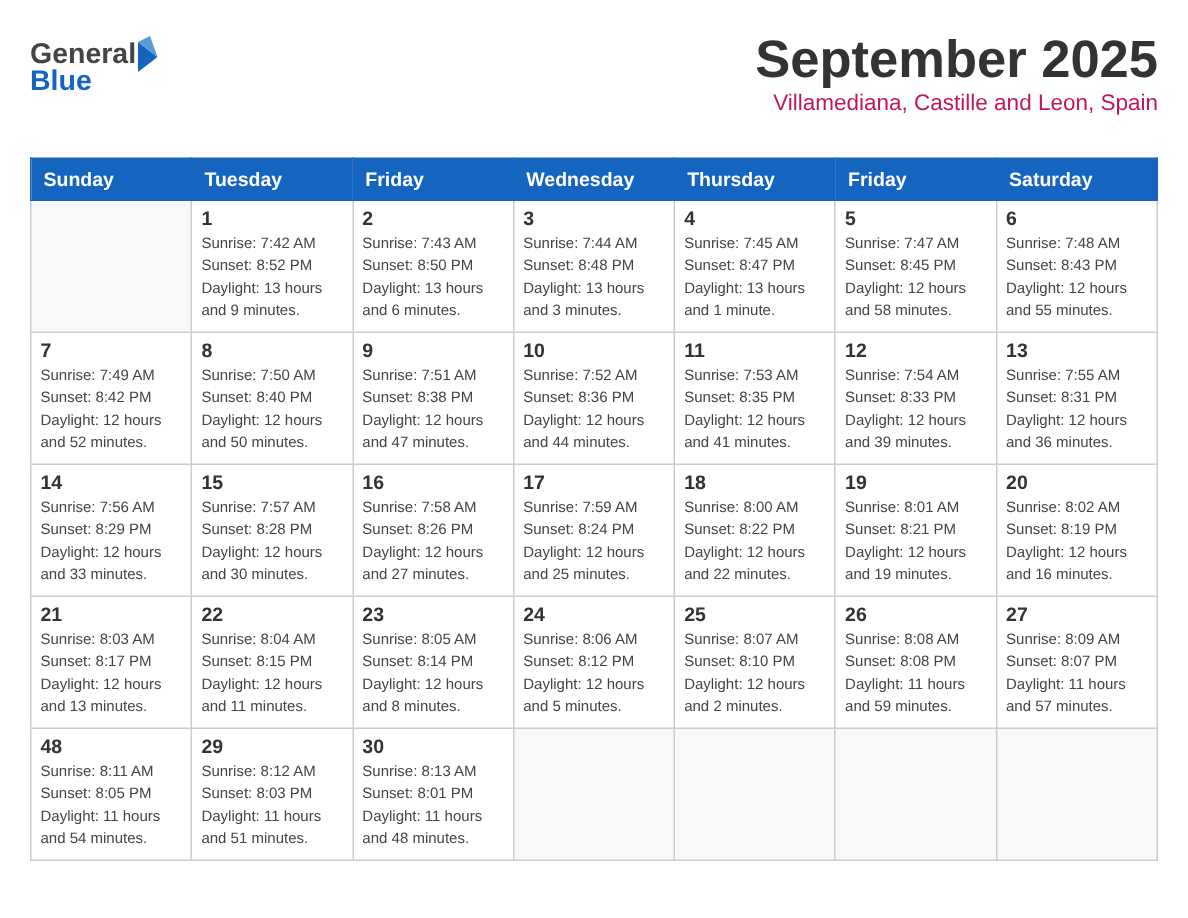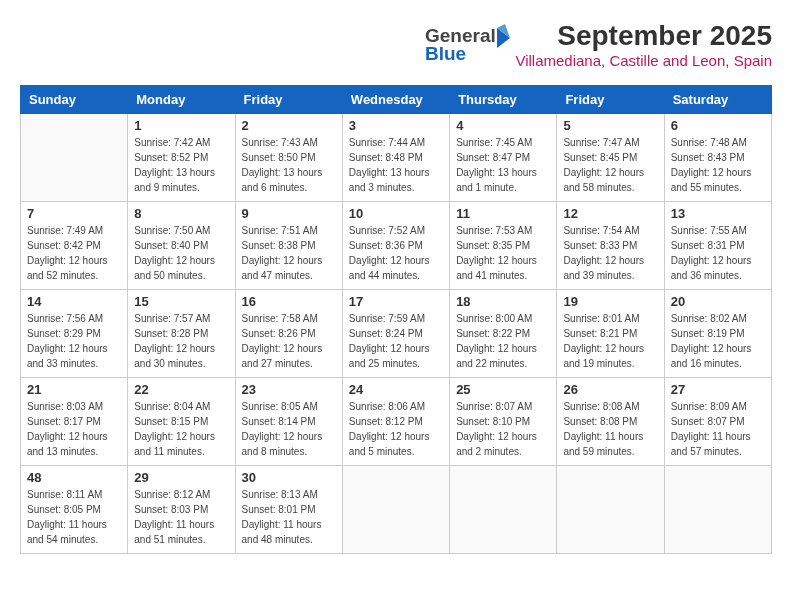--- a/index.html
+++ b/index.html
@@ -5,34 +5,35 @@
     * { box-sizing: border-box; margin: 0; padding: 0; }
     body {
       font-family: Arial, sans-serif;
       background: #fff;
       width: 792px;
       min-height: 612px;
       padding: 20px;
     }
     .header {
       display: flex;
-      justify-content: flex-end;
+      justify-content: space-between;
       align-items: flex-start;
-      margin-bottom: 16px;
+      margin-bottom: 28px;
+      gap: 11px;
     }
     .logo {
       display: flex;
       flex-direction: column;
       align-items: flex-start;
     }
     .title-section {
       text-align: right;
     }
     .month-title {
-      font-size: 28px;
+      font-size: 35px;
       font-weight: bold;
       color: #333;
     }
     .location {
       font-size: 15px;
       color: #be185d;
     }
     .calendar {
       width: 100%;
       border-collapse: collapse;
@@ -87,21 +88,21 @@
   <div class="title-section">
     <div class="month-title">September 2025</div>
     <div class="location">Villamediana, Castille and Leon, Spain</div>
   </div>
 </div>
 
 <table class="calendar">
   <thead>
     <tr>
     <th>Sunday</th>
-        <th>Monday</th>
+        <th>Tuesday</th>
         <th>Friday</th>
         <th>Wednesday</th>
         <th>Thursday</th>
         <th>Friday</th>
         <th>Saturday</th>
       </tr>
   </thead>
   <tbody id="calendar-body">
   <tr class="week-row">
         <td class="empty-cell"></td>

